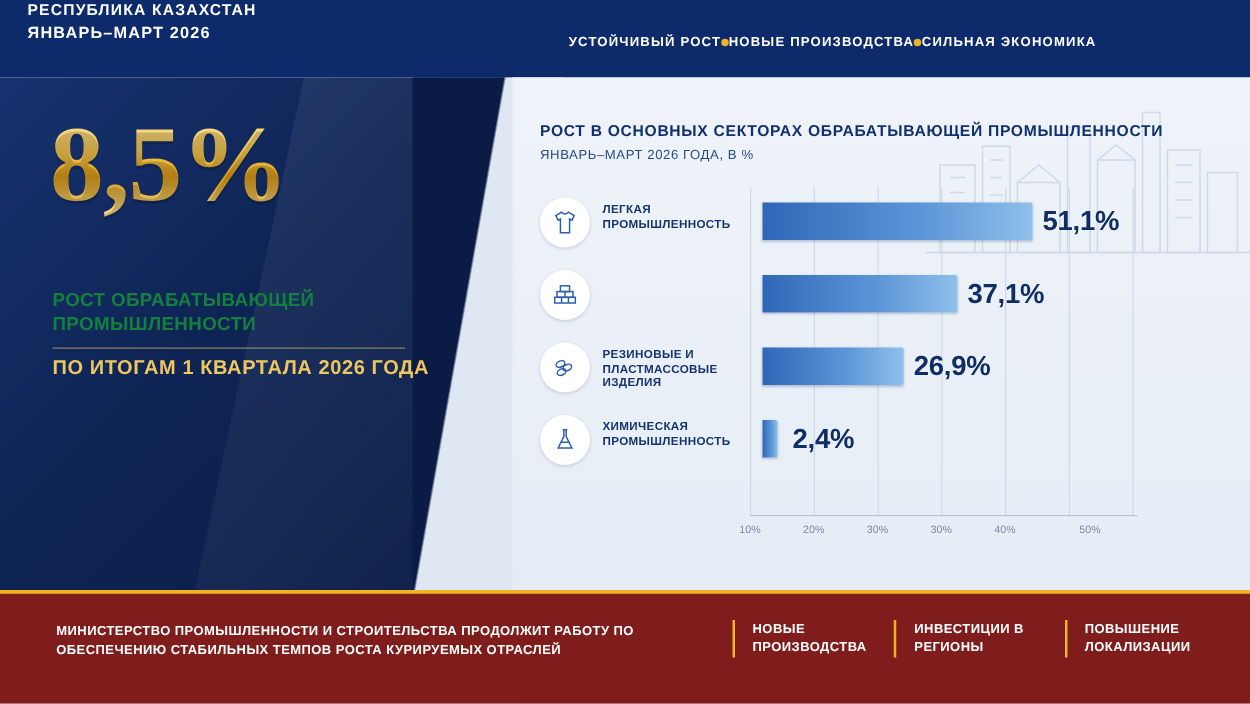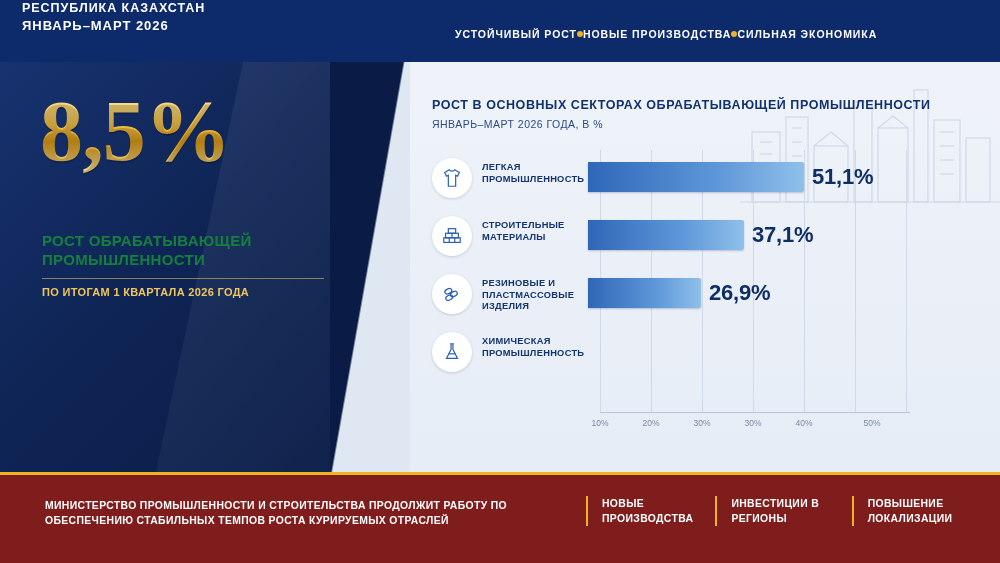--- a/index.html
+++ b/index.html
@@ -51,21 +51,21 @@
     text-shadow:0 2px 0 rgba(0,0,0,.18);
     line-height:1;
     font-family:Liberation Serif, serif;
   }
   .lp-title{
     position:absolute;left:42px;top:232px;width:320px;color:#15803d;
     font-size:15px;font-weight:bold;line-height:1.25;letter-spacing:.02em;
   }
   .lp-sub{
     position:absolute;left:42px;top:286px;width:330px;color:#f0c75e;
-    font-size:11px;font-weight:bold;letter-spacing:.03em;
+    font-size:16px;font-weight:bold;letter-spacing:.03em;
   }
   .lp-rule{
     position:absolute;left:42px;top:278px;width:282px;height:1px;background:rgba(240,199,94,.55);
   }
 
   
   .rightpanel{
     position:absolute;left:410px;top:62px;width:590px;height:515px;
     background:linear-gradient(180deg,#eff3f9 0%,#e4ebf5 100%);
     overflow:hidden;
@@ -90,21 +90,21 @@
   .row{position:relative;height:58px;}
   .ic{
     position:absolute;left:8px;top:8px;width:40px;height:40px;border-radius:50%;
     background:#ffffff;box-shadow:0 1px 3px rgba(20,40,90,.18);
     display:flex;align-items:center;justify-content:center;
   }
   .rlabel{
     position:absolute;left:58px;top:12px;width:118px;color:#14346f;
     font-size:9.3px;font-weight:bold;line-height:1.25;letter-spacing:.03em;
   }
-  .bwrap{position:absolute;left:164px;top:12px;height:30px;width:380px;text-align:right;}
+  .bwrap{position:absolute;left:186px;top:12px;height:30px;width:380px;text-align:right;}
   .bar{
     height:30px;border-radius:0 2px 2px 0;
     background:linear-gradient(90deg,#2f67b8 0%,#5e97d8 60%,#8fc0ea 100%);
     box-shadow:0 1px 2px rgba(20,50,110,.25);
   }
   .bval{
     position:absolute;top:0;height:30px;line-height:30px;color:#0f2e66;
     font-size:22px;font-weight:bold;letter-spacing:-.01em;white-space:nowrap;
   }
   .axis{
@@ -220,21 +220,20 @@
           <div class="ic">
             <svg width="22" height="22" viewBox="0 0 24 24" fill="none" stroke="#2a5fae" stroke-width="1.3">
               <rect x="3" y="14" width="18" height="5"></rect>
               <rect x="5" y="9" width="14" height="5"></rect>
               <rect x="8" y="4" width="8" height="5"></rect>
               <line x1="9" y1="14" x2="9" y2="19"></line>
                 <line x1="15" y1="14" x2="15" y2="19"></line>
               <line x1="12" y1="9" x2="12" y2="14"></line>
             </svg>
           </div>
-          <div class="rlabel">СТРОИТЕЛЬНЫЕ МАТЕРИАЛЫ</div>
           <div class="bwrap">
             <div class="bar" style="width:156px"></div>
             <div class="bval" style="left:164px">37,1%</div>
           </div>
         </div>
 
         <div class="row">
           <div class="ic">
             <svg width="22" height="22" viewBox="0 0 24 24" fill="none" stroke="#2a5fae" stroke-width="1.3">
               <ellipse cx="8" cy="9" rx="4" ry="2.6" transform="rotate(-25 8 9)"></ellipse>
@@ -251,20 +250,24 @@
 
 
         <div class="row">
           <div class="ic">
             <svg width="22" height="22" viewBox="0 0 24 24" fill="none" stroke="#2a5fae" stroke-width="1.3">
               <path d="M10 3 h4 M11 3 v6 L6 19 h12 L13 9 V3"></path>
               <line x1="8.5" y1="14" x2="15.5" y2="14"></line>
             </svg>
           </div>
           <div class="rlabel">ХИМИЧЕСКАЯ ПРОМЫШЛЕННОСТЬ</div>
+          <div class="bwrap">
+            <div class="bar" style="width:12px"></div>
+            <div class="bval" style="left:24px">2,4%</div>
+          </div>
         </div>
 
       </div>
 
       <div class="axis">
         <span style="left:0px">10%</span>
         <span style="left:51px">20%</span>
         <span style="left:102px">30%</span>
         <span style="left:153px">30%</span>
         <span style="left:204px">40%</span>

